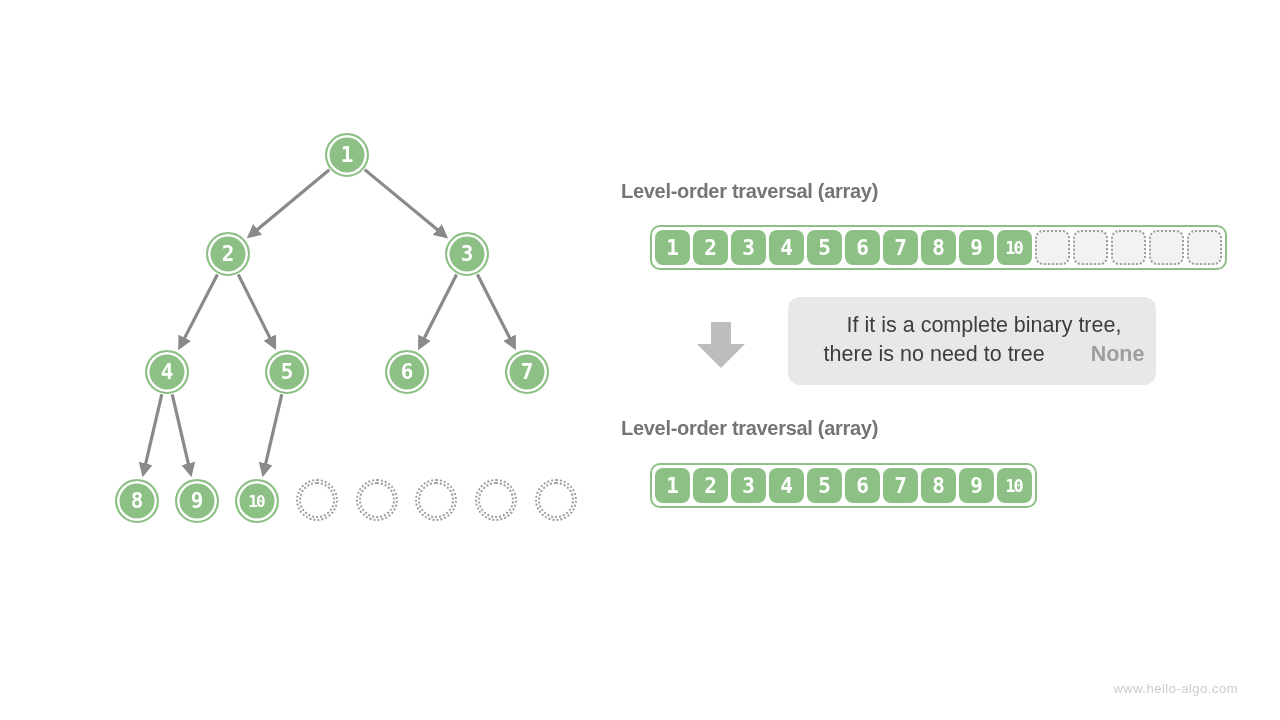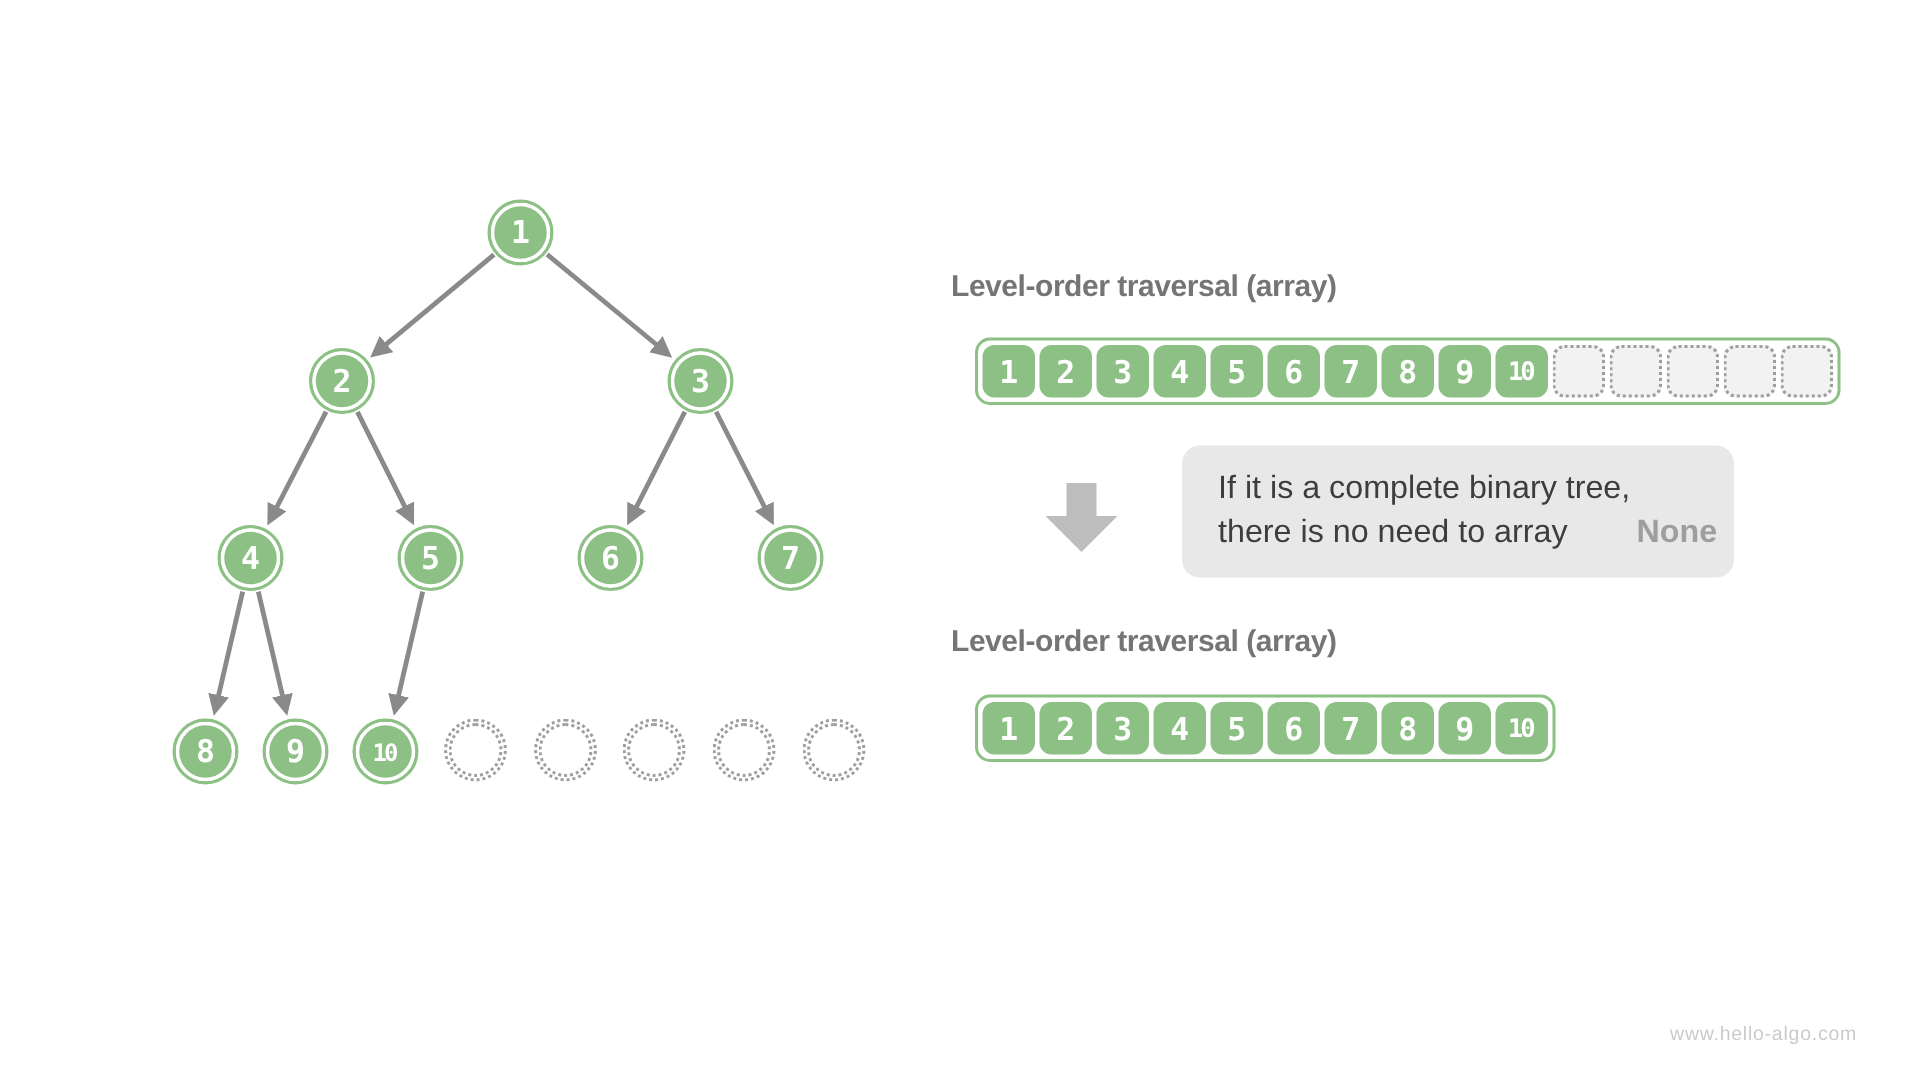--- a/index.html
+++ b/index.html
@@ -57,21 +57,20 @@
 
   
   .arr-label {
     position: absolute;
     left: 621px;
     font-weight: bold;
     font-size: 20px;
     letter-spacing: -0.3px;
     color: var(--label);
     white-space: nowrap;
-    margin-left: 13px;
   }
 
   
   .array-box {
     position: absolute;
     display: flex;
     gap: 3px;
     padding: 3px;
     background: #ffffff;
     border: 2px solid var(--green);
@@ -115,20 +114,21 @@
     width: 368px;
     height: 88px;
     box-sizing: border-box;
     background: var(--callout-bg);
     border-radius: 12px;
     padding: 14px 0 0 24px;
     font-size: 21.5px;
     line-height: 29px;
     color: var(--callout-text);
     white-space: nowrap;
+    text-align: center;
   }
   .callout .none { font-weight: bold; color: var(--muted); margin-left: 40px; }
 
   
   .watermark {
     position: absolute;
     right: 42px;
     bottom: 24px;
     font-family: Liberation Sans, sans-serif;
     font-size: 13px;
@@ -201,21 +201,21 @@
   <div class="big-arrow" style="left:697px; top:322px">
     <div class="shaft"></div>
     <div class="head"></div>
   </div>
 
   <div class="callout">
     <div>
       <span>If it is a complete binary tree,</span>
     </div>
     <div>
-      <span>there is no need to array </span><span class="none">None</span>
+      <span>there is no need to tree </span><span class="none">None</span>
     </div>
   </div>
 
   <div class="arr-label" style="top:417px">Level-order traversal (array)</div>
   <div class="array-box" style="left:650px; top:463px">
       <span class="cell">1</span>
       <span class="cell">2</span>
       <span class="cell">3</span>
       <span class="cell">4</span>
       <span class="cell">5</span>

